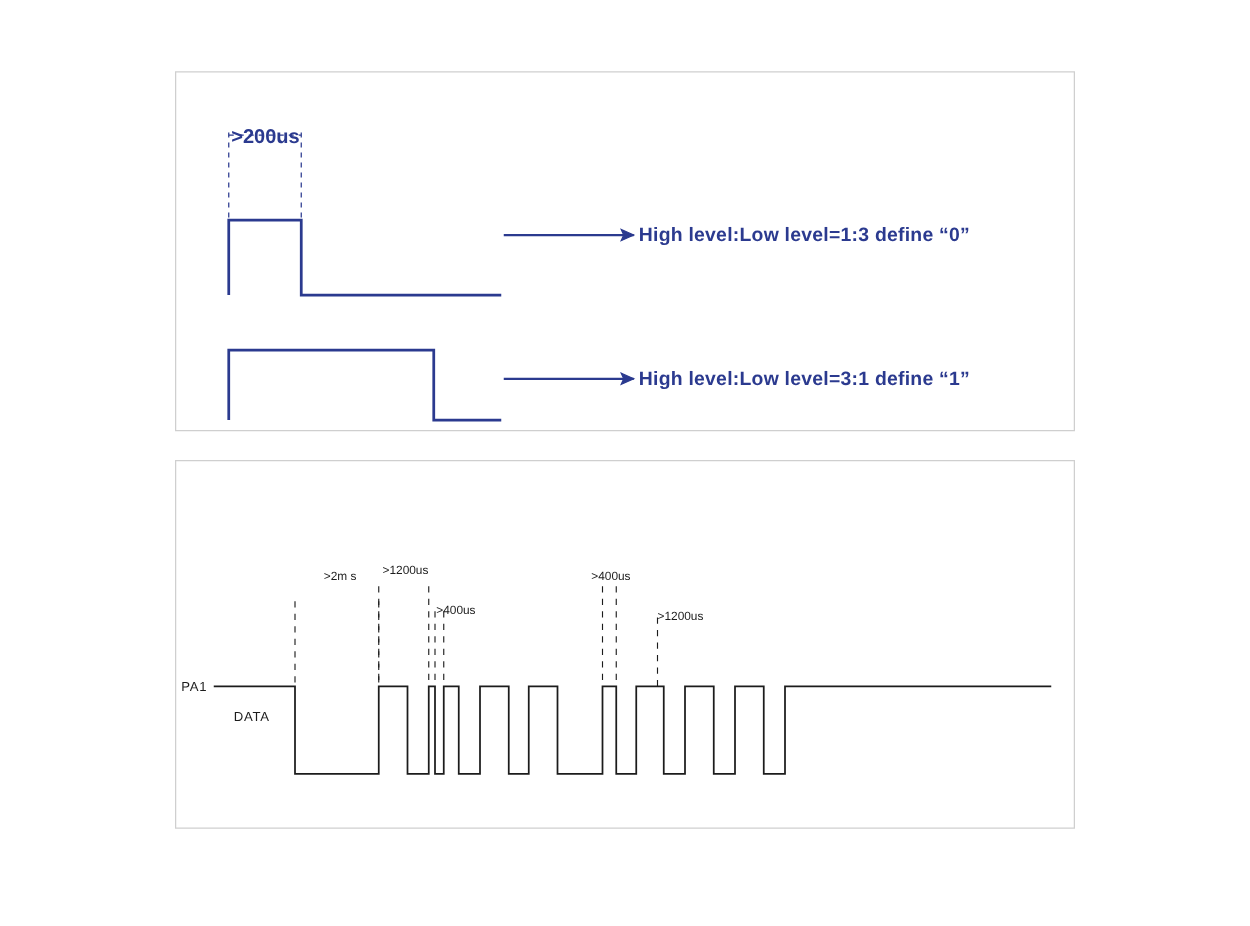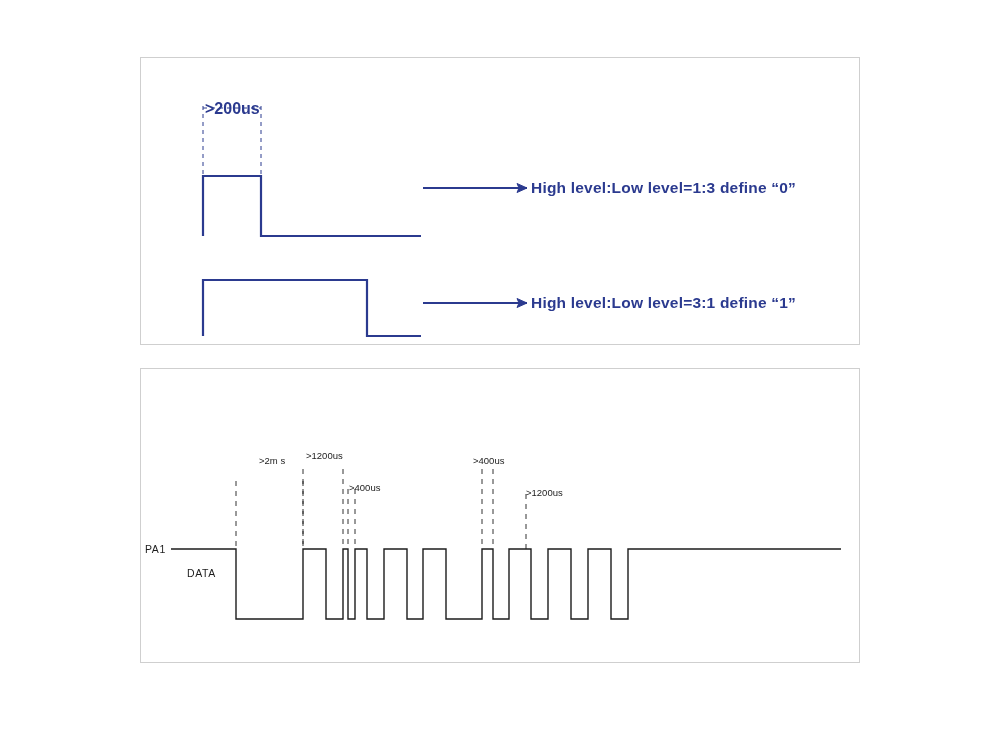--- a/index.html
+++ b/index.html
@@ -25,21 +25,20 @@
     position: absolute;
     border: 1px solid #cfcfcf;
     background: #ffffff;
     box-sizing: border-box;
   }
   #panel-top {
     left: 140px;
     top: 57px;
     width: 720px;
     height: 288px;
-    padding-left: 20px;
   }
   #panel-bottom {
     left: 140px;
     top: 368px;
     width: 720px;
     height: 295px;
   }
   svg { display: block; }
   .wave {
     fill: none;

